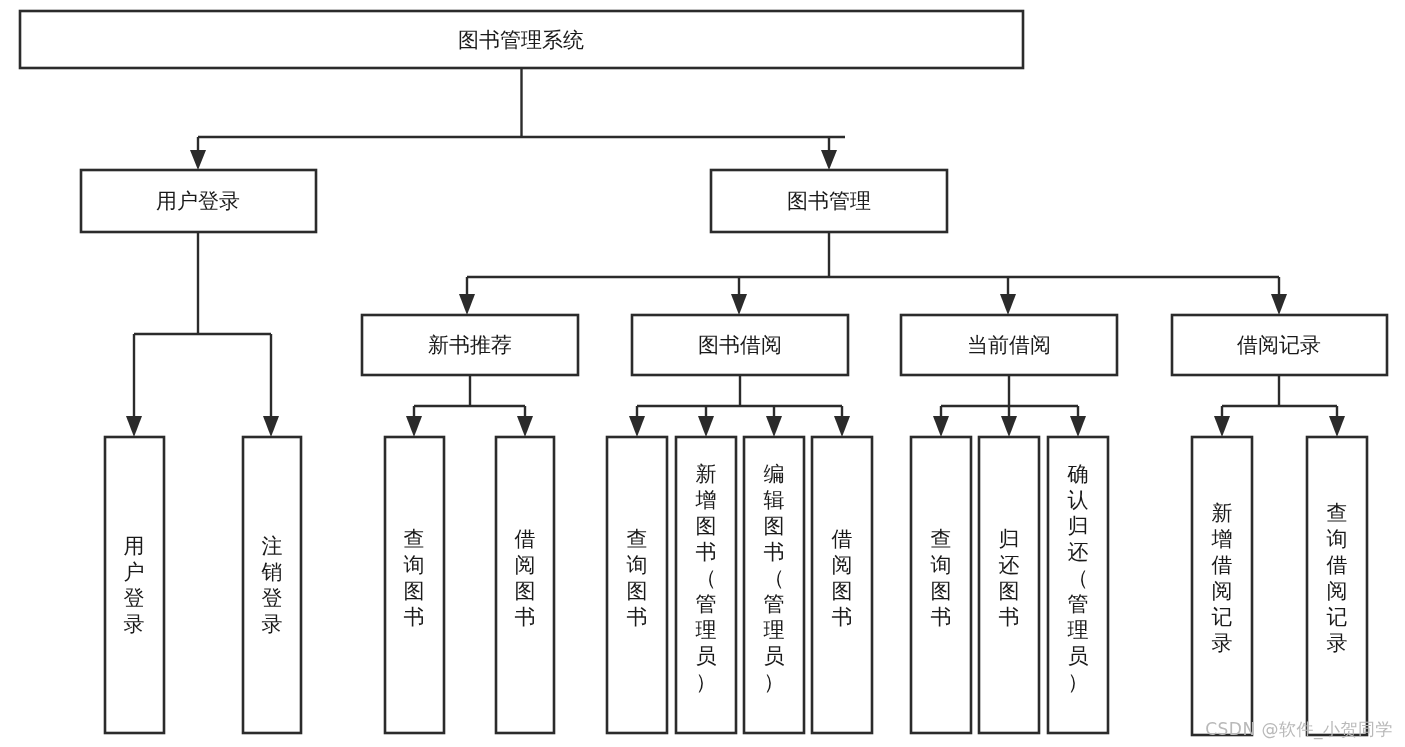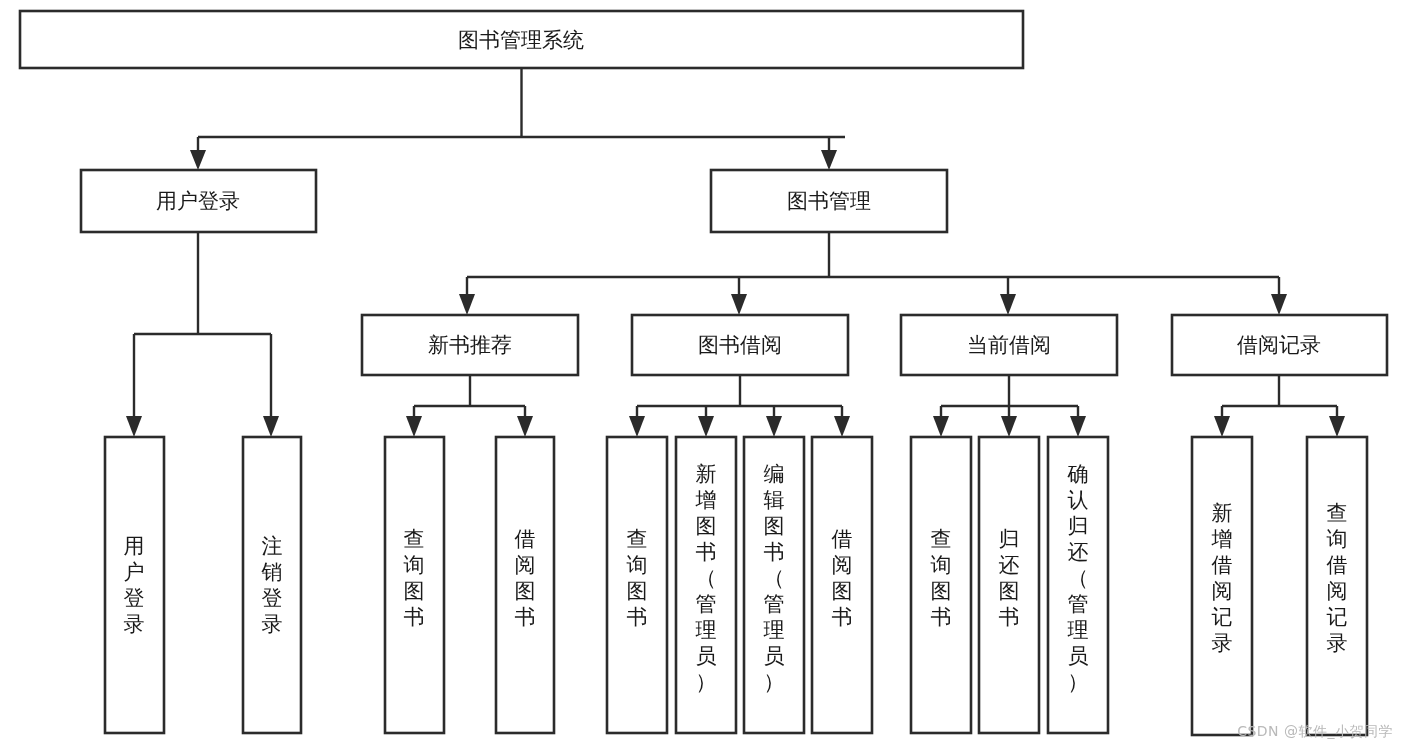--- a/index.html
+++ b/index.html
@@ -54,21 +54,21 @@
     fill: #1a1a1a;
     font-family: "DejaVu Sans", "Liberation Sans", sans-serif;
     font-size: 21px;
     text-anchor: middle;
   }
   .watermark-text {
     position: absolute;
     right: 12px;
     bottom: 6px;
     font-family: "DejaVu Sans", "Liberation Sans", sans-serif;
-    font-size: 14px;
+    font-size: 17px;
     color: #b9b9b9;
     letter-spacing: 0.5px;
     white-space: nowrap;
     user-select: none;
   }
 </style>
 </head>
 <body>
 
 <div id="diagram-root">

